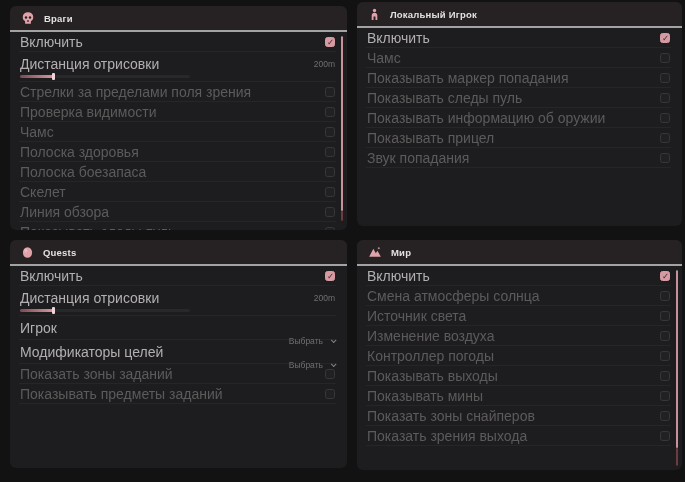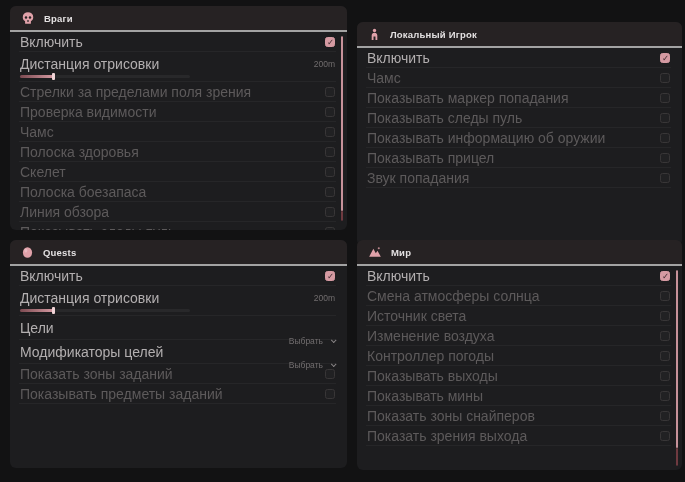--- a/index.html
+++ b/index.html
@@ -10,21 +10,21 @@
     overflow:hidden;
     font-family:"Liberation Sans","DejaVu Sans",sans-serif;
   }
   .panel {
     position:absolute;
     background:#1d1d1f;
     border-radius:6px;
     overflow:hidden;
   }
   #panel-enemies { left:10px;  top:6px;   width:337px; height:224px; }
-  #panel-local   { left:357px; top:22px;   width:325px; height:224px; }
+  #panel-local   { left:357px; top:2px;   width:325px; height:224px; }
   #panel-quests  { left:10px;  top:240px; width:337px; height:228px; }
   #panel-world   { left:357px; top:240px; width:325px; height:230px; }
 
   .panel-header {
     height:26px;
     background:#262223;
     display:flex;
     align-items:center;
     gap:9px;
     padding:0 11px;
@@ -169,27 +169,27 @@
         </div>
       </div>
       <div class="row row-toggle">
         <div class="row-top">
           <span class="row-label">Полоска здоровья</span>
           <span class="checkbox"></span>
         </div>
       </div>
       <div class="row row-toggle">
         <div class="row-top">
+          <span class="row-label">Полоска боезапаса</span>
+          <span class="checkbox"></span>
+        </div>
+      </div>
+      <div class="row row-toggle">
+        <div class="row-top">
           <span class="row-label">Скелет</span>
-          <span class="checkbox"></span>
-        </div>
-      </div>
-      <div class="row row-toggle">
-        <div class="row-top">
-          <span class="row-label">Полоска боезапаса</span>
           <span class="checkbox"></span>
         </div>
       </div>
       <div class="row row-toggle">
         <div class="row-top">
           <span class="row-label">Линия обзора</span>
           <span class="checkbox"></span>
         </div>
       </div>
       <div class="row row-toggle">
@@ -283,21 +283,21 @@
           <span class="row-label">Дистанция отрисовки</span>
           <span class="row-value">200m</span>
         </div>
         <div class="slider-track">
           <div class="slider-fill" style="width: 20%;"></div>
           <div class="slider-handle" style="left: calc(20% - 2px);"></div>
         </div>
       </div>
       <div class="row row-select bright">
         <div class="row-top">
-          <span class="row-label">Цели</span>
+          <span class="row-label">Игрок</span>
           <span class="select-control">
             <span class="row-value">Выбрать</span>
             <span class="chevron"></span>
           </span>
         </div>
       </div>
       <div class="row row-select bright">
         <div class="row-top">
           <span class="row-label">Модификаторы целей</span>
           <span class="select-control">

